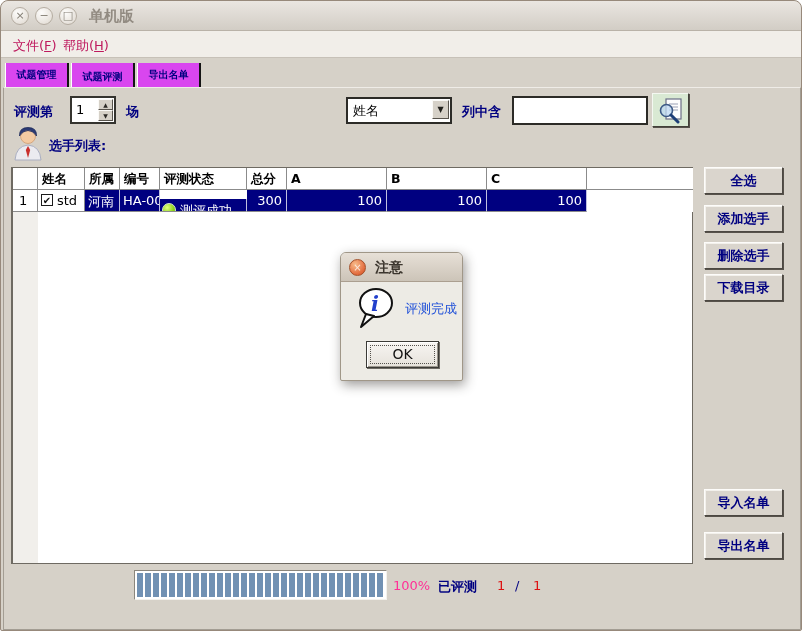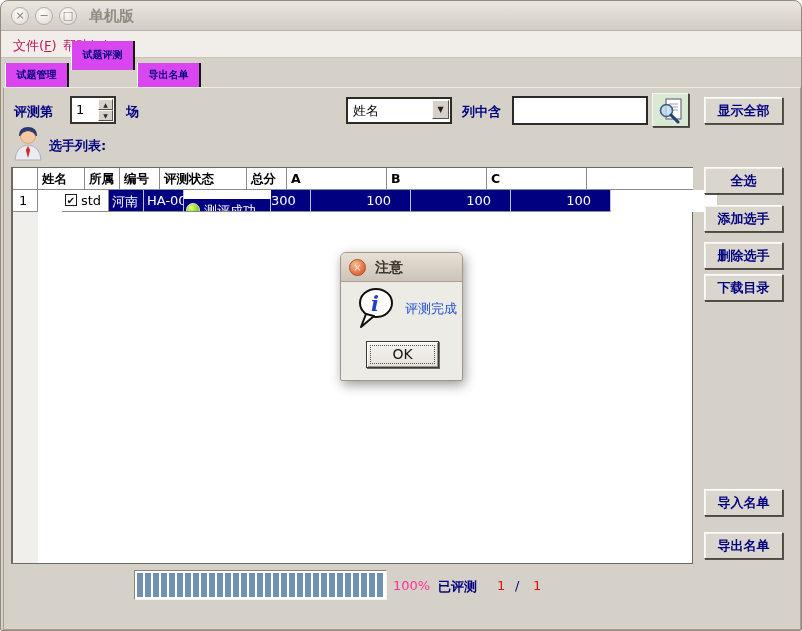--- a/index.html
+++ b/index.html
@@ -29,21 +29,21 @@
   }
   .menu-item { position:absolute; top:4px; padding:2px 6px; font-size:13px; color:#be185d; }
   .menu-item .u { text-decoration:underline; }
   
   .tab {
     position:absolute; background:#d946ef; color:#000080; font-weight:bold; font-size:10px;
     text-align:center; border-right:2px solid #141414; border-left:1px solid #ffffff;
     line-height:23px;
   }
   .tab.inactive { top:62px; height:24px; }
-  .tab.active { top:40px; height:29px; line-height:28px; }
+  .tab.active { top:62px; height:29px; line-height:28px; }
   
   #mainpanel {
     position:absolute; left:2px; top:86px; width:798px; height:543px;
     background:#d6d1c8; border:1px solid #a39d93; border-top-color:#efece7;
   }
   .navy-label { position:absolute; color:#000080; font-weight:bold; font-size:13px; }
   
   #spinner { position:absolute; left:69px; top:95px; width:46px; height:28px; background:#fff; border:2px solid #35342f; }
   #spinner .val { position:absolute; left:4px; top:4px; font-size:13px; color:#000; }
   .spinbtn {
@@ -84,21 +84,21 @@
   .hcell {
     background:#fff; border-right:1px solid #8b8b8b; border-bottom:1px solid #8b8b8b;
     font-size:12.5px; font-weight:bold; color:#000; padding:3px 0 0 4px;
     white-space:nowrap; overflow:hidden;
   }
   .dcell {
     border-right:1px solid #8b8b8b; border-bottom:1px solid #8b8b8b;
     font-size:13px; padding-top:3px; white-space:nowrap; overflow:hidden;
   }
   .sel { background:#000080; color:#fff; border-right:1px solid rgba(255,255,255,.75); }
-  .num { text-align:right; padding-right:19px; }
+  .num { text-align:right; padding-right:4px; }
   #checkbox {
     display:inline-block; width:12px; height:12px; background:#fff; border:1px solid #1c1c1c;
     font-size:10px; line-height:11px; text-align:center; color:#101010; margin:1px 4px 0 3px;
     vertical-align:top;
   }
   #status-ball {
     display:inline-block; width:14px; height:14px; border-radius:50%;
     background:radial-gradient(circle at 35% 30%, #e2ff7e, #8fd41f 55%, #62a80a);
     border:1px solid #d7e9d0; margin:0 4px 0 2px; vertical-align:-2px;
   }
@@ -181,21 +181,20 @@
   <div id="btn-search">
     <svg width="27" height="27" viewBox="0 0 27 27">
       <rect x="9" y="2" width="15" height="20" fill="#fdfdfd" stroke="#6b6f86" stroke-width="1.2"></rect>
       <line x1="12" y1="7" x2="21" y2="7" stroke="#9aa0b4" stroke-width="1"></line>
       <line x1="12" y1="10" x2="21" y2="10" stroke="#9aa0b4" stroke-width="1"></line>
       <line x1="12" y1="13" x2="21" y2="13" stroke="#9aa0b4" stroke-width="1"></line>
       <circle cx="9.5" cy="13.5" r="6" fill="rgba(190,216,242,0.75)" stroke="#3d5a86" stroke-width="1.6"></circle>
       <line x1="14" y1="18" x2="21" y2="25" stroke="#1d3f77" stroke-width="3" stroke-linecap="round"></line>
     </svg>
   </div>
-  <button class="btn btn-side" style="top:96px">显示全部</button>
 
   <svg style="position:absolute; left:10px; top:124px;" width="34" height="36" viewBox="0 0 34 36">
     <path d="M4,35 Q5,21 17,20 Q29,21 30,35 Z" fill="#ebebf0" stroke="#a9aec0" stroke-width="1"></path>
     <circle cx="17" cy="11" r="7.5" fill="#f3caa2" stroke="#cf9d72" stroke-width="0.8"></circle>
     <path d="M8.5,11 Q8,2.5 17,2.5 Q26,2.5 25.5,11 Q22,5.5 17,5.5 Q12,5.5 8.5,11 Z" fill="#2b3a74" stroke="#1d2a58" stroke-width="0.8"></path>
     <polygon points="17,21 14.8,25 17,33 19.2,25" fill="#c92f2d"></polygon>
   </svg>
   <div class="navy-label" style="left:48px; top:136px;">选手列表:</div>
 
   <div id="grid">
@@ -209,21 +208,21 @@
       <div class="hcell" style="width:87px">评测状态</div>
       <div class="hcell" style="width:40px">总分</div>
       <div class="hcell" style="width:100px">A</div>
       <div class="hcell" style="width:100px">B</div>
       <div class="hcell" style="width:100px">C</div>
       <div class="hcell" style="width:106px; border-right:none;"></div>
     </div>
 
     <div class="trow" style="top:22px;">
       <div class="dcell" style="width:25px; background:#fff; padding-left:6px;">1</div>
-      <div class="dcell" style="width:47px; background:#fff; color:#000;margin-left:24px;"><span id="checkbox">✔</span><span>std</span></div>
+      <div class="dcell" style="width:47px; background:#fff; color:#000;"><span id="checkbox">✔</span><span>std</span></div>
       <div class="dcell sel" style="width:35px; padding-left:3px;">河南</div>
       <div class="dcell sel" style="width:40px; padding-left:3px;">HA-000</div>
       <div class="dcell sel" style="width:87px;margin-top:9px;"><span id="status-ball"></span><span>测评成功</span></div>
       <div class="dcell sel num" style="width:40px;">300</div>
       <div class="dcell sel num" style="width:100px;">100</div>
       <div class="dcell sel num" style="width:100px;">100</div>
       <div class="dcell sel num" style="width:100px;">100</div>
       <div class="dcell" style="width:106px; background:#fff; border-right:none; border-bottom:none;"></div>
     </div>
   </div>

